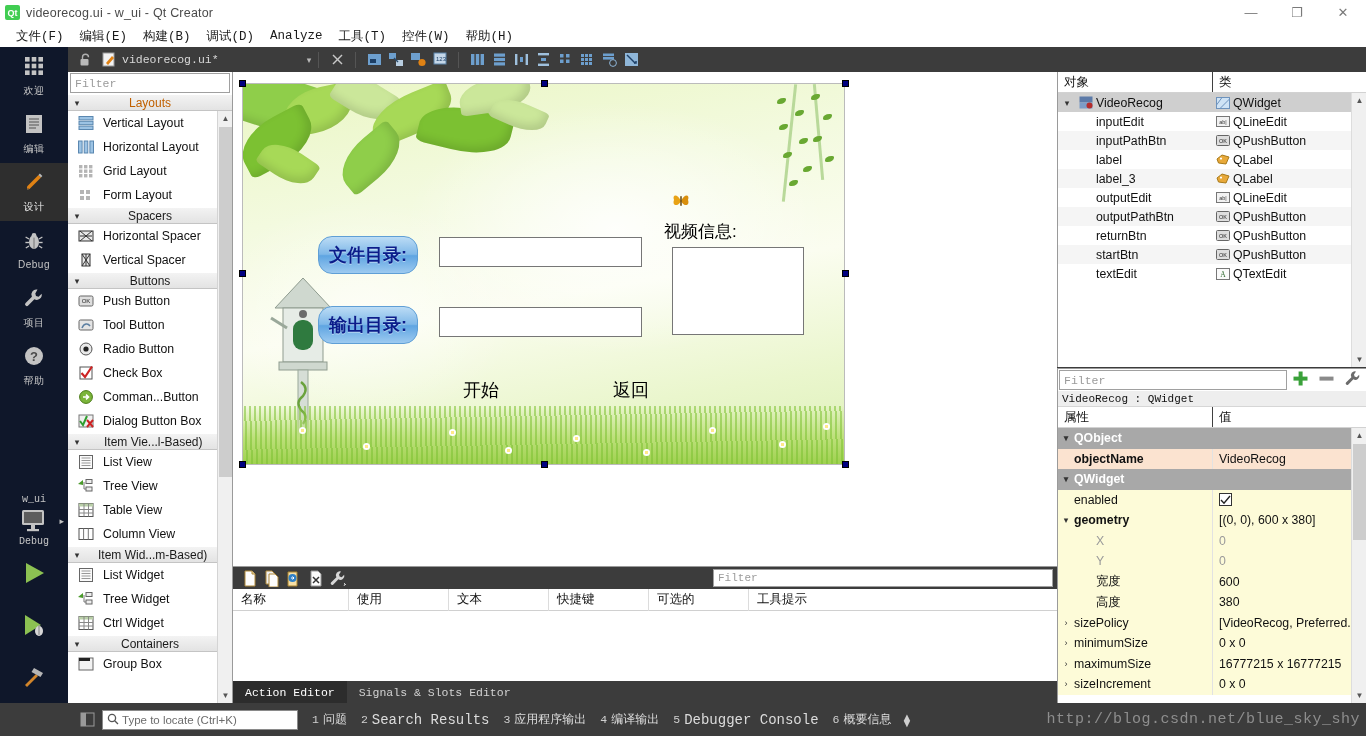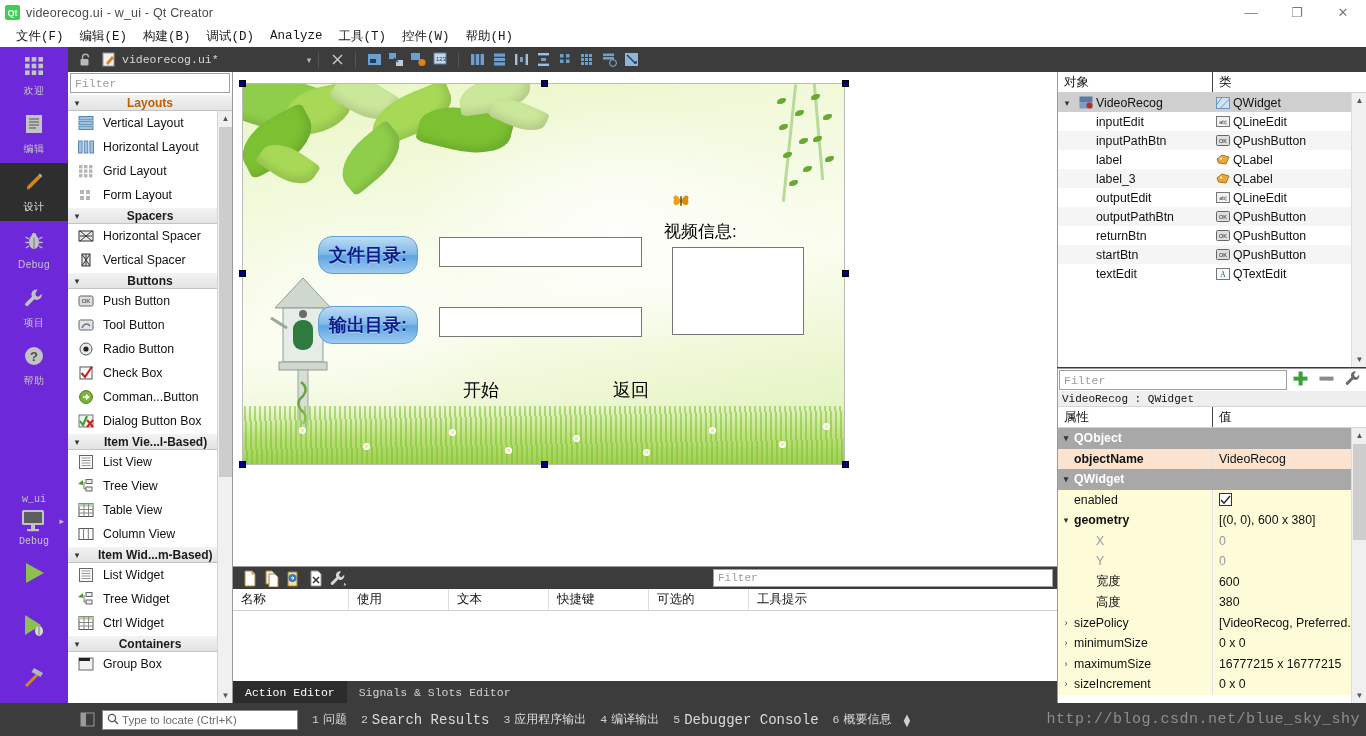--- a/index.html
+++ b/index.html
@@ -54,21 +54,21 @@
     font-family: "Liberation Mono", monospace; font-size: 11.5px; color: #d8d8d8;
     white-space: nowrap;
   }
   .tb-caret { color: #b8b8b8; font-size: 9px; margin-left: 88px; }
   .tb-sep { width: 1px; height: 16px; background: #555; margin: 0 7px; }
   .tb-ico { width: 22px; height: 22px; display:flex; align-items:center; justify-content:center; }
 
   
   #modebar {
     position: absolute; left: 0; top: 47px; width: 68px; height: 656px;
-    background: #6d28d9;
+    background: #0f172a;
   }
   .mode {
     width: 68px; height: 58px; display: flex; flex-direction: column;
     align-items: center; justify-content: center; color: #b4b4b4;
   }
   .mode.active { background: #2e2e2e; }
   .mode .mlabel {
     font-size: 10px; margin-top: 3px; color: #c6c6c6;
     font-family: "Liberation Sans", sans-serif; letter-spacing: .5px;
   }
@@ -89,21 +89,21 @@
   }
   #wb-filter span { color:#9b9b9b; font-family:"Liberation Mono", monospace; font-size:11.5px; }
   #wb-list { flex:1; overflow:hidden; position:relative; }
   .wb-group {
     height: 17px; background: linear-gradient(#f3f3f3,#e3e3e3);
     border-top:1px solid #fff; border-bottom:1px solid #c4c4c4;
     display:flex; align-items:center; position:relative;
   }
   .wb-group .chev { width:18px; text-align:center; font-size:9px; color:#333; }
   .wb-group .gname {
-    flex:1; text-align:center; font-size:12px; color:#1a1a1a; font-weight:700;
+    flex:1; text-align:center; font-size:12px; color:#1a1a1a; font-weight:400;
     padding-right:18px; font-family:"Liberation Sans", sans-serif;
   }
   .wb-group.hl .gname { color:#c06000; }
   .wb-item {
     height: 24px; display:flex; align-items:center; padding-left:7px; background:#fff;
   }
   .wb-item .wicon { width: 22px; height:18px; margin-right:6px; display:flex; align-items:center; justify-content:center; flex:none;}
   .wb-item .wlabel { font-size:12.3px; color:#111; font-family:"Liberation Sans", sans-serif; white-space:nowrap;}
   
   #wb-scroll {

